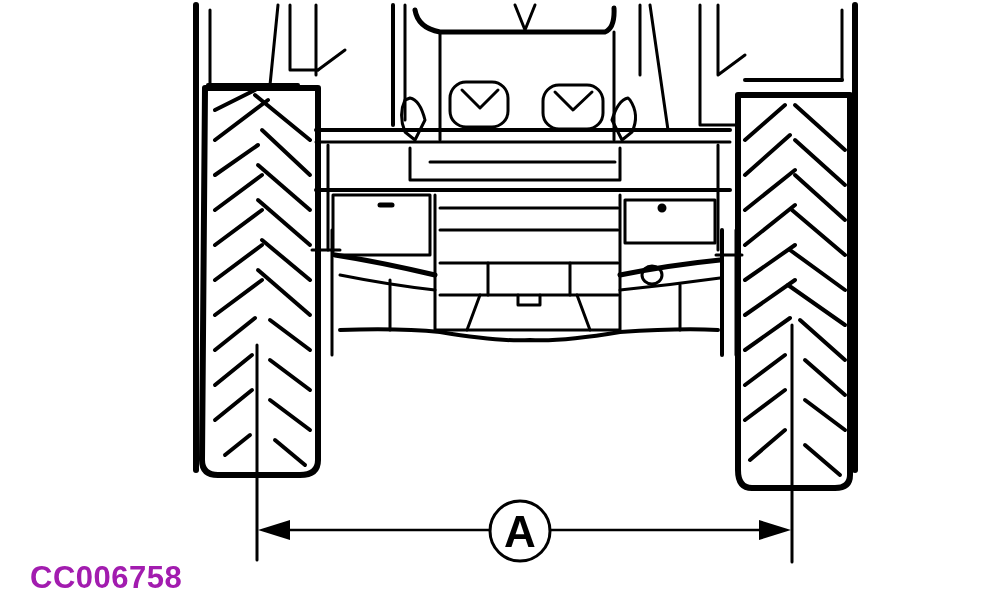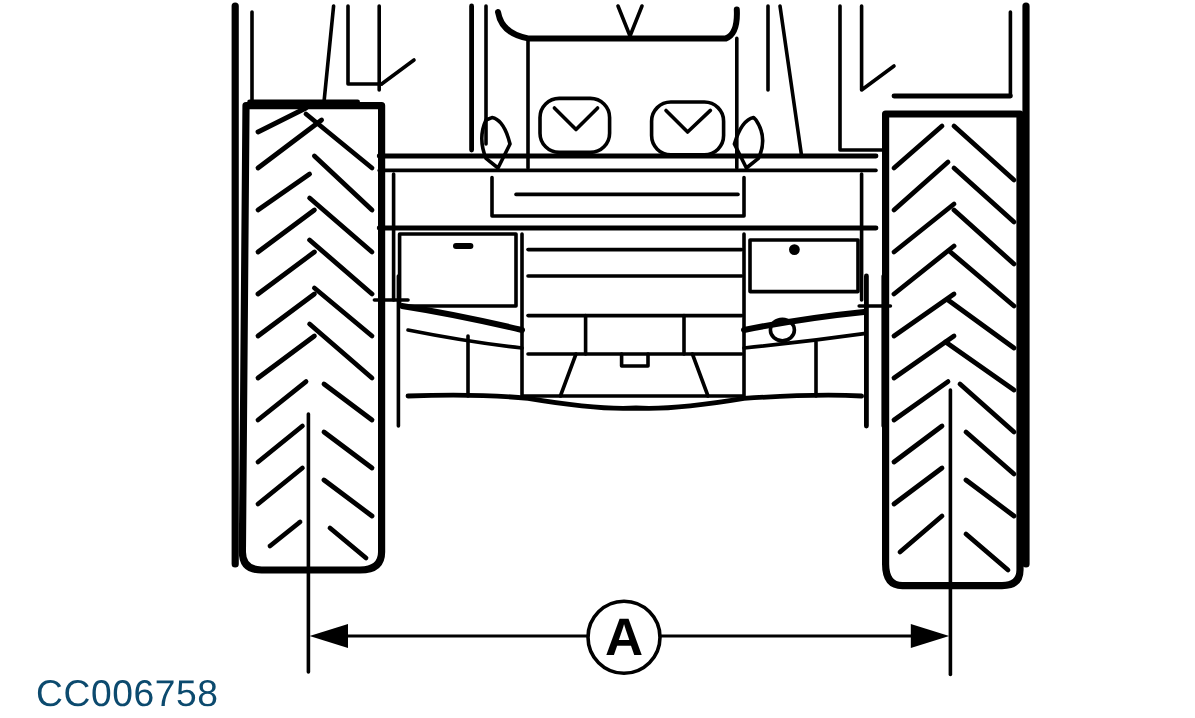--- a/index.html
+++ b/index.html
@@ -1,20 +1,20 @@
 <!DOCTYPE html>
 <html><head>
 <meta charset="utf-8">
 <style>
   html,body{margin:0;padding:0;background:#fff;}
   body{width:996px;height:598px;position:relative;overflow:hidden;font-family:"Liberation Sans",sans-serif;}
   svg{position:absolute;left:0;top:0;}
   .ink{stroke:#000;fill:none;stroke-linecap:round;stroke-linejoin:round;}
   .label-a{position:absolute;left:490px;top:502px;width:60px;height:60px;display:flex;align-items:center;justify-content:center;font-size:44px;font-weight:bold;color:#000;}
-  .figure-id{position:absolute;left:30px;top:560px;font-size:31px;font-weight:normal;color:#0c4a6e;letter-spacing:0.5px;}
+  .figure-id{position:absolute;left:30px;top:560px;font-size:31px;font-weight:bold;color:#a21caf;letter-spacing:0.5px;}
 </style>
 </head>
 <body>
 
 <div>
 <svg width="996" height="598" viewBox="0 0 996 598">
 
   <g class="ink" stroke-width="3">
 
     <path d="M196 5 V470" stroke-width="6"></path>

